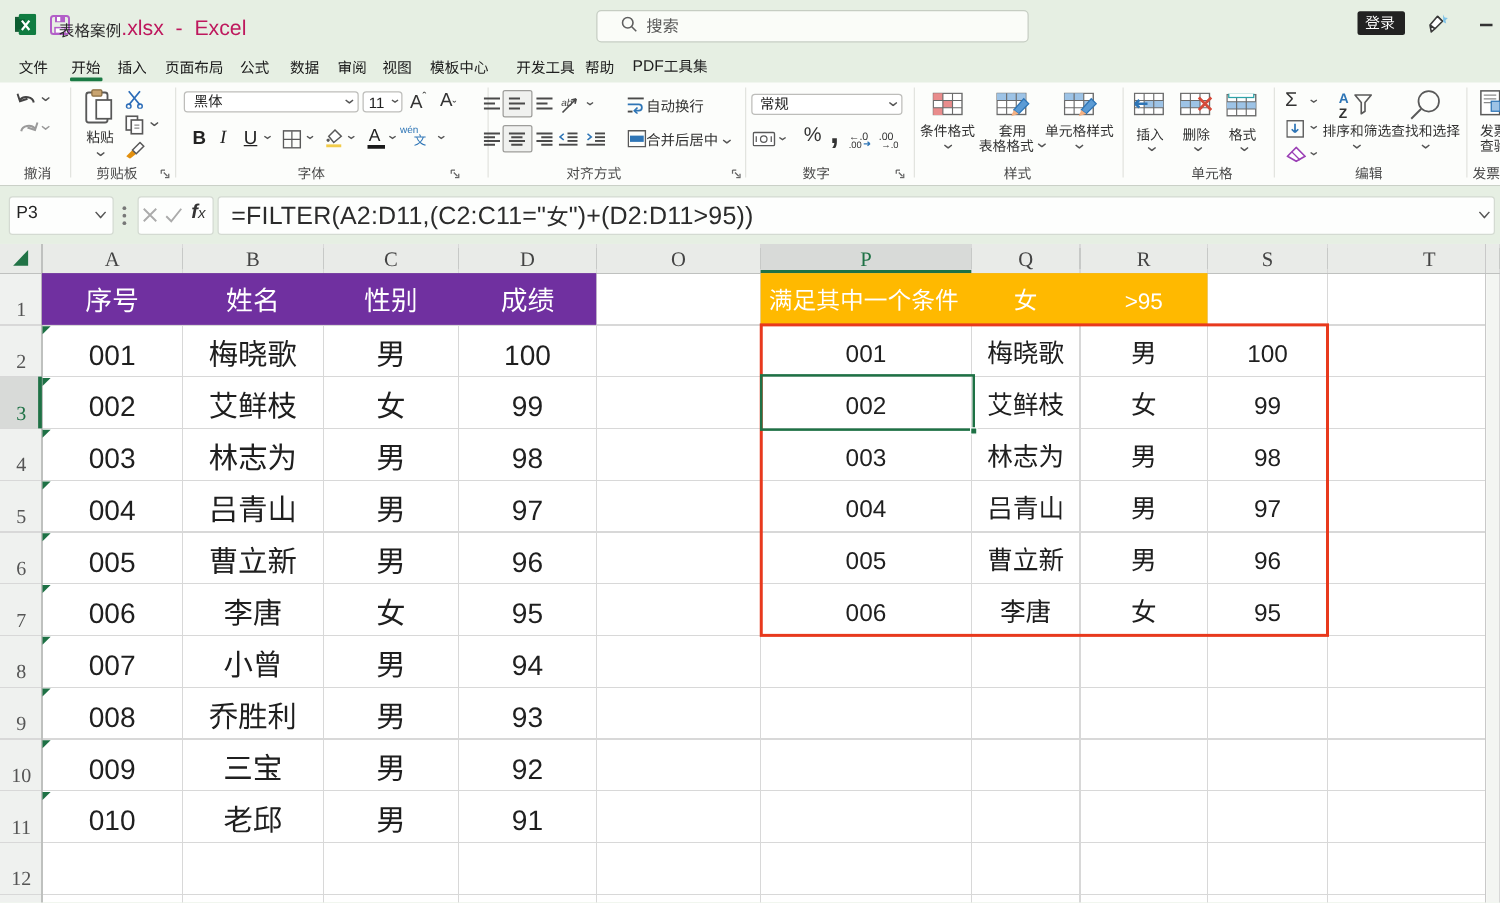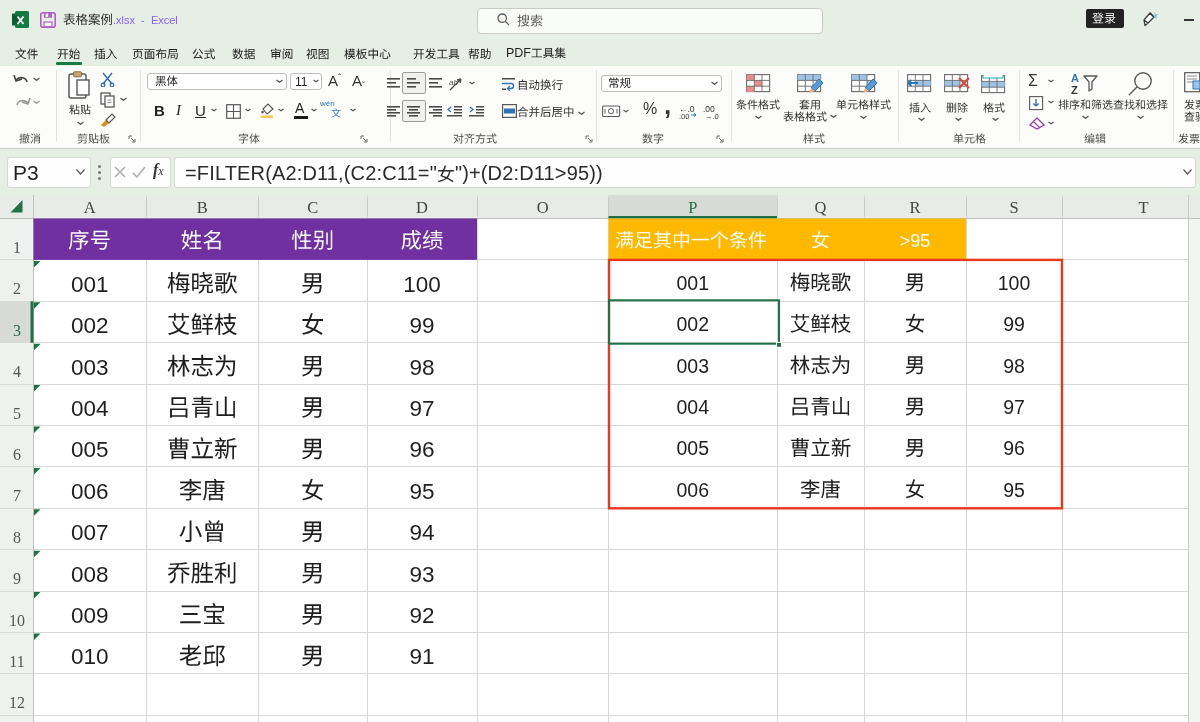--- a/index.html
+++ b/index.html
@@ -142,21 +142,21 @@
 <rect x="0" y="4.5" width="8" height="8" fill="#0B5C30"></rect>
 <path d="M5.5 5.5 L11.5 13 M11.5 5.5 L5.5 13" stroke="#fff" stroke-width="1.8"></path>
 </svg>
 <svg class="abs" style="left:40px;top:12px" width="16" height="16">
 <rect x="0.8" y="0.8" width="14.4" height="14.4" rx="2" fill="none" stroke="#B25FC8" stroke-width="1.6"></rect>
 <rect x="4" y="0.8" width="8" height="5" fill="#B25FC8"></rect>
 <rect x="5.6" y="1.6" width="2.6" height="3.4" fill="#fff"></rect>
 <rect x="3.4" y="9.5" width="9.2" height="5.7" fill="#B25FC8"></rect>
 <rect x="4.6" y="10.7" width="6.8" height="3.4" fill="#fff"></rect>
 </svg>
-<div class="abs" style="left:63px;top:13px;font-size:11px;color:#8b5cf6"><svg style="vertical-align:-0.24em" width="50.0" height="14.0">
+<div class="abs" style="left:47px;top:13px;font-size:17px;color:#be185d"><svg style="vertical-align:-0.24em" width="50.0" height="14.0">
         <g fill="#2b2b2b" transform="translate(0 11.0) scale(12.5)">
           <use href="#u8868" x="0"></use>
           <use href="#u683c" x="1"></use>
           <use href="#u6848" x="2"></use>
           <use href="#u4f8b" x="3"></use>
         </g>
       </svg><span style="letter-spacing:0">.xlsx</span>&nbsp; - &nbsp;Excel</div>
 <div class="abs" style="left:477px;top:8px;width:346px;height:26px;background:#FAFCF8;border:1px solid #C6CDC3;border-radius:4px"></div>
 <svg class="abs" style="left:497px;top:13px" width="13" height="14">
 <circle cx="5.2" cy="5.2" r="4.2" fill="none" stroke="#5f5f5f" stroke-width="1.3"></circle>
@@ -729,35 +729,35 @@
           <use href="#u53d1" x="0"></use>
           <use href="#u7968" x="1"></use>
           <use href="#u67e5" x="2"></use>
           <use href="#u9a8c" x="3"></use>
         </g>
       </svg></div>
 </div>
 <div id="fbar">
 <div class="wbox" style="left:7px;top:8px;width:84px;height:31px"></div>
 <div class="abs" style="left:13px;top:162px;font-size:16px;color:#222;position:fixed"></div>
-<div style="position:absolute;left:13px;top:12px;font-size:21px;color:#222">P3</div>
+<div style="position:absolute;left:13px;top:12px;font-size:14px;color:#222">P3</div>
 <svg style="position:absolute;left:76px;top:20px" width="9" height="6">
 <path d="M0.5 0.5 L4.5 5 L8.5 0.5" fill="none" stroke="#555" stroke-width="1.2"></path>
     </svg>
 <div style="position:absolute;left:98px;top:16px;width:3px;height:3px;background:#777;border-radius:50%"></div>
 <div style="position:absolute;left:98px;top:22px;width:3px;height:3px;background:#777;border-radius:50%"></div>
 <div style="position:absolute;left:98px;top:28px;width:3px;height:3px;background:#777;border-radius:50%"></div>
 <div class="wbox" style="left:110px;top:8px;width:61px;height:31px"></div>
 <svg style="position:absolute;left:114px;top:17px" width="13" height="13">
 <path d="M1 1 L11 11 M11 1 L1 11" stroke="#ABABAB" stroke-width="1.5"></path>
     </svg>
 <svg style="position:absolute;left:132px;top:17px" width="14" height="13">
 <path d="M1 7 L5 11 L13 1" fill="none" stroke="#ABABAB" stroke-width="1.5"></path>
     </svg>
-<div style="position:absolute;left:153px;top:12px;font-size:16px;font-style:italic;font-family:Liberation Serif, serif;color:#333"><b><i>f</i></b><span style="font-size:12px">x</span></div>
+<div style="position:absolute;left:153px;top:12px;font-size:16px;font-style:italic;font-family:Liberation Sans, sans-serif;color:#333"><b><i>f</i></b><span style="font-size:12px">x</span></div>
 <div class="wbox" style="left:174px;top:8px;width:1022px;height:31px"></div>
 <div style="position:absolute;left:185px;top:13px;font-size:20px;color:#2b2b2b;letter-spacing:0.15px">=FILTER(A2:D11,(C2:C11="<svg style="vertical-align:-0.24em" width="18" height="20.16">
         <g fill="#2b2b2b" transform="translate(0 15.84) scale(18)">
           <use href="#u5973" x="0"></use>
         </g>
       </svg>")+(D2:D11&gt;95))</div>
 <svg style="position:absolute;left:1183px;top:20px" width="9" height="6">
       <path d="M0.5 0.5 L4.5 5 L8.5 0.5" fill="none" stroke="#555" stroke-width="1.2"></path>
     </svg>
 </div>

